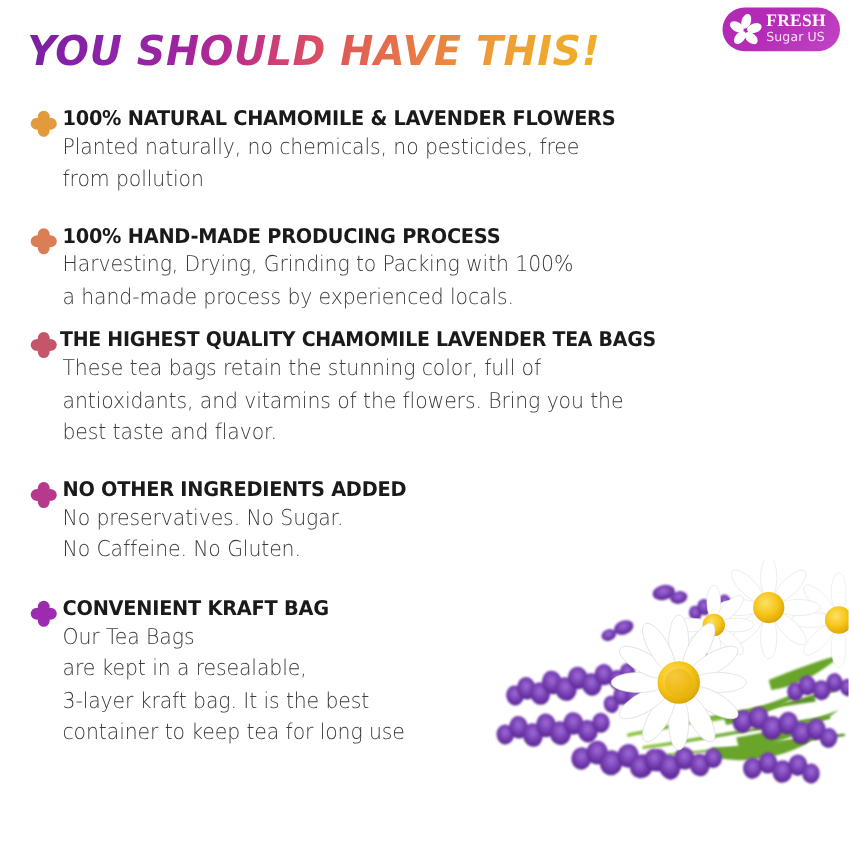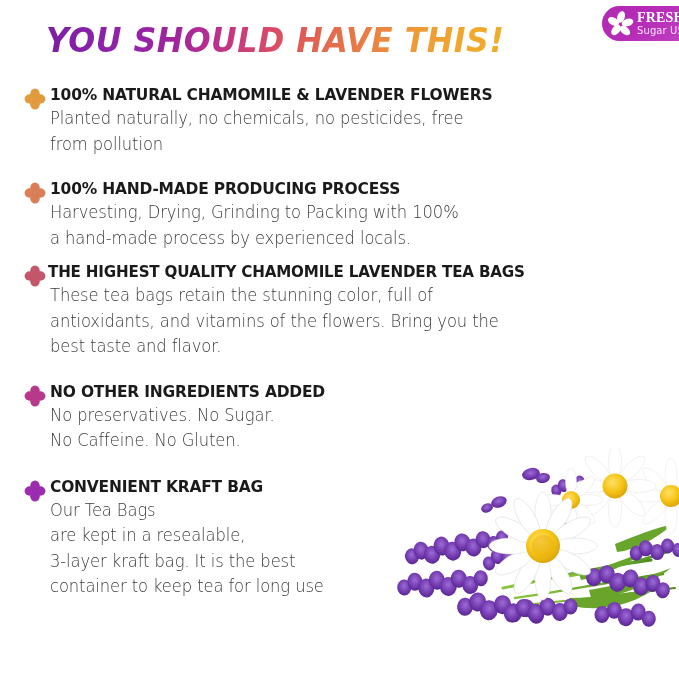--- a/index.html
+++ b/index.html
@@ -5,21 +5,21 @@
   html,body{margin:0;padding:0;}
   body{
     width:679px;height:679px;
     background:#ffffff;
     font-family:"Liberation Sans", sans-serif;
     overflow:hidden;position:relative;
   }
   .page{position:relative;width:679px;height:679px;background:#fff;overflow:hidden;}
 
   
-  .header{position:absolute;left:0;top:0;width:627px;height:78px;margin-left:24px;}
+  .header{position:absolute;left:0;top:0;width:627px;height:78px;}
 
   .headline{
     position:absolute;left:22px;top:22px;
     font-family:"DejaVu Sans", sans-serif;
     font-weight:bold;font-style:italic;
     font-size:33px;letter-spacing:0.5px;
     line-height:38px;white-space:nowrap;
     background-image:linear-gradient(100deg,
         #7b1fa2 0%, #8e24aa 16%, #a0249f 28%,
         #bb2f8d 37%, #d4436f 46%,

